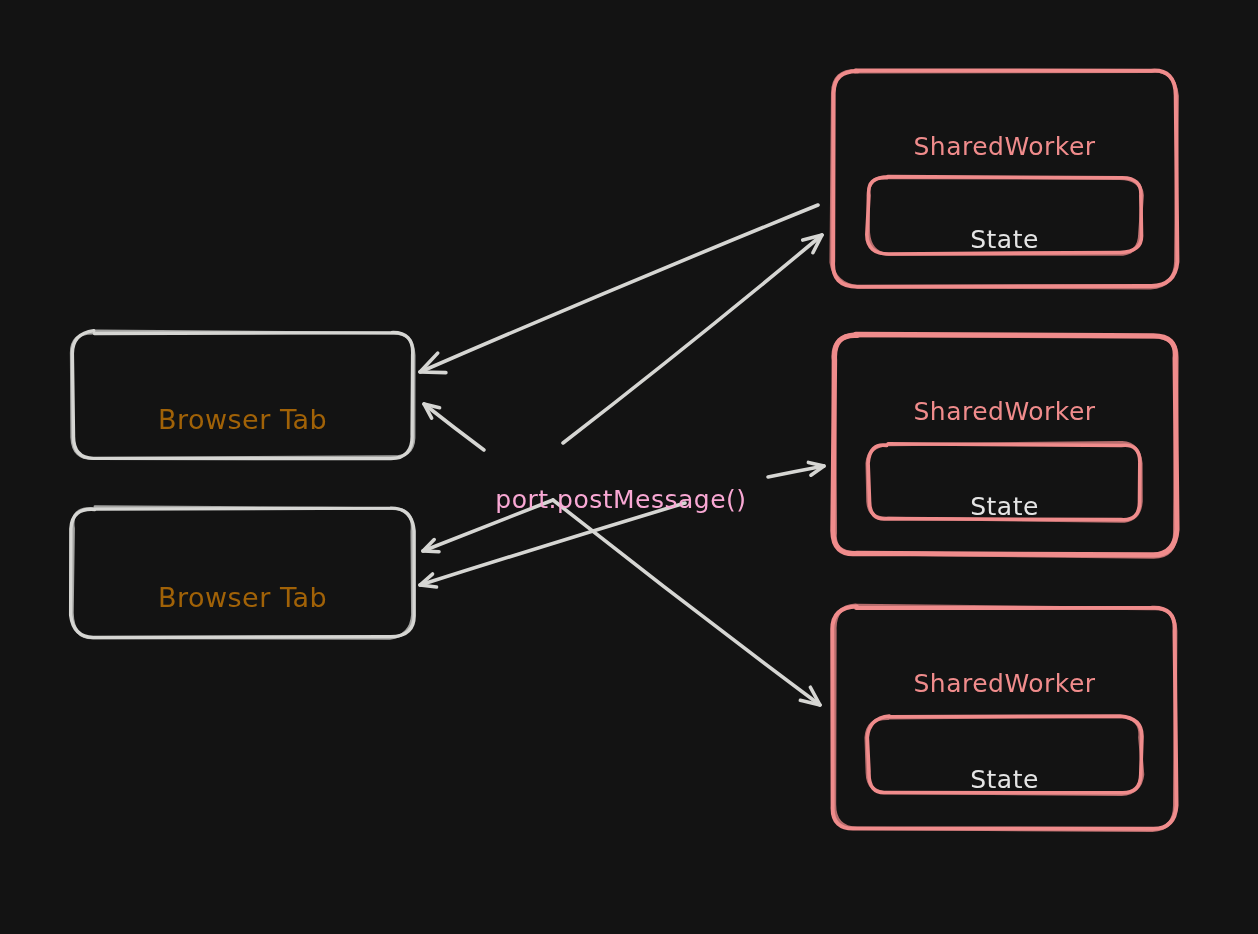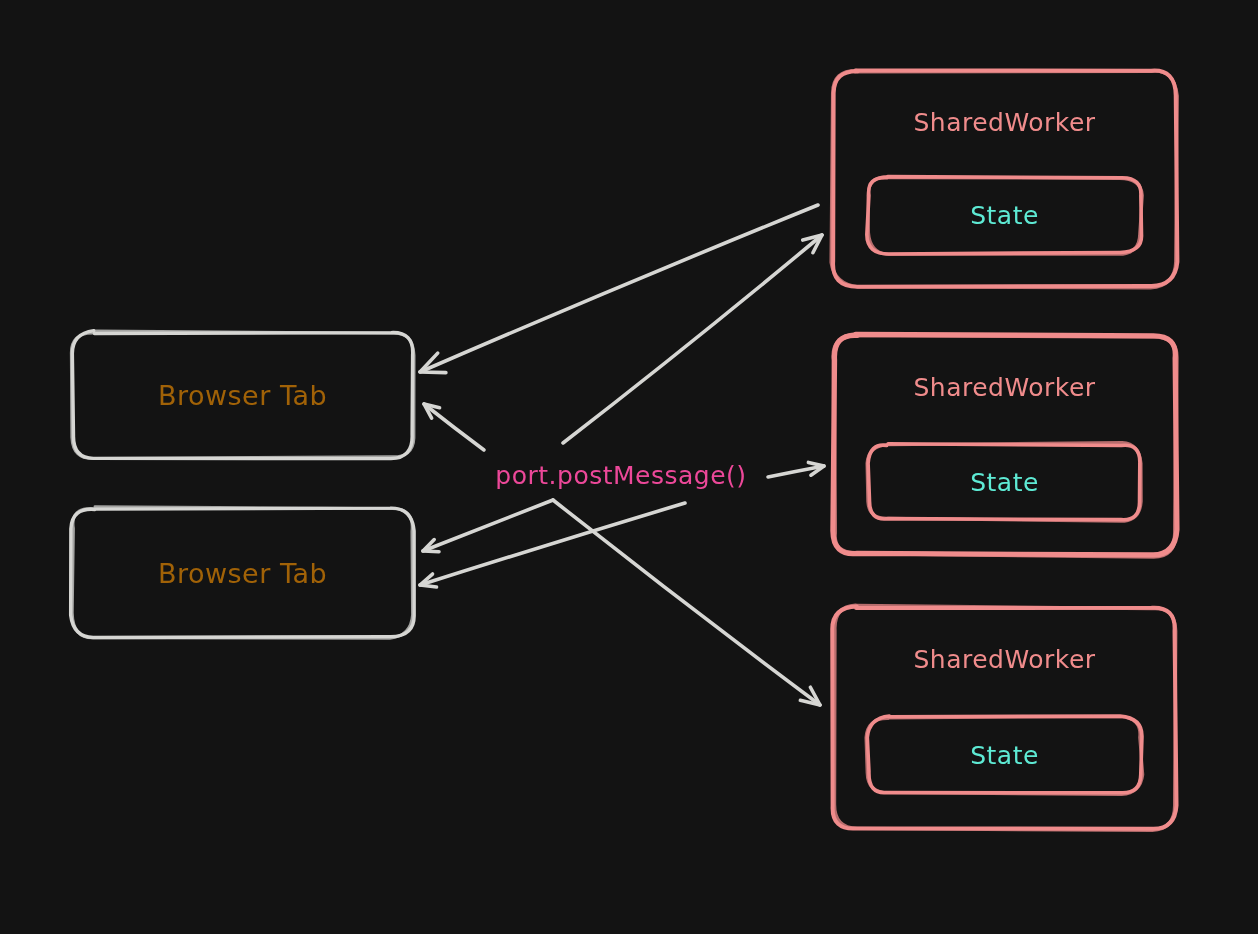--- a/index.html
+++ b/index.html
@@ -27,35 +27,36 @@
     width: 1258px;
     height: 934px;
   }
   .node-label {
     position: absolute;
     transform: translate(-50%, -50%);
     white-space: nowrap;
     font-family: "DejaVu Sans", sans-serif;
     letter-spacing: 0.5px;
     pointer-events: none;
+    margin-top: 24px;
   }
   .lbl-tab {
     color: #a16207;
     font-size: 27px;
   }
   .lbl-worker {
     color: #f08c8c;
     font-size: 25px;
   }
   .lbl-state {
-    color: #5eead4;
+    color: #e5e5e5;
     font-size: 25px;
   }
   .lbl-edge {
-    color: #ec4899;
+    color: #f9a8d4;
     font-size: 25px;
   }
 </style>
 </head>
 <body>
 
 <div id="canvas" style="background: rgb(19, 19, 19);">
   <svg class="layer" id="svg-layer" viewBox="0 0 1258 934">
       <path d="M 94.39558527991176 333.5434626296163 L 391.0889795191586 332.5895449846983 Q 414.1210724435747 331.46455863565205 412.61842626705766 354.93759166002275 L 412.1133168570697 434.4969315066934 Q 413.0715962834656 458.1591531306505 390.92021357044575 458.6487637683749 L 93.46697177663445 458.35191997885704 Q 73.15822452828289 458.03835757523774 73.49834013059736 435.76130007207394 L 72.35788638219238 353.58573627322914 Q 72.42561421766877 333.4610826253891 93.71244330331683 330.64487096220256 " fill="none" stroke="#d6d6d3" stroke-width="3.4" stroke-linecap="round" stroke-linejoin="round" opacity="1"></path>
       <path d="M 94.77059228159487 331.06179359648377 L 391.93045903369784 333.26733779441565 Q 413.38652160577476 331.8201241241768 414.0520672798157 355.2332070758566 L 413.95221214182675 437.859646060504 Q 413.3031323440373 458.30923056881875 389.95683491788805 456.5859694899991 L 93.8096126690507 458.47222349699587 Q 72.76060893572867 459.53301565442234 71.82644924148917 437.3679616553709 L 71.31867812387645 353.6484173433855 Q 70.82277067005634 333.2938474258408 92.33076954074204 333.114075534977 " fill="none" stroke="#d6d6d3" stroke-width="2.8899999999999997" stroke-linecap="round" stroke-linejoin="round" opacity="0.75"></path>

